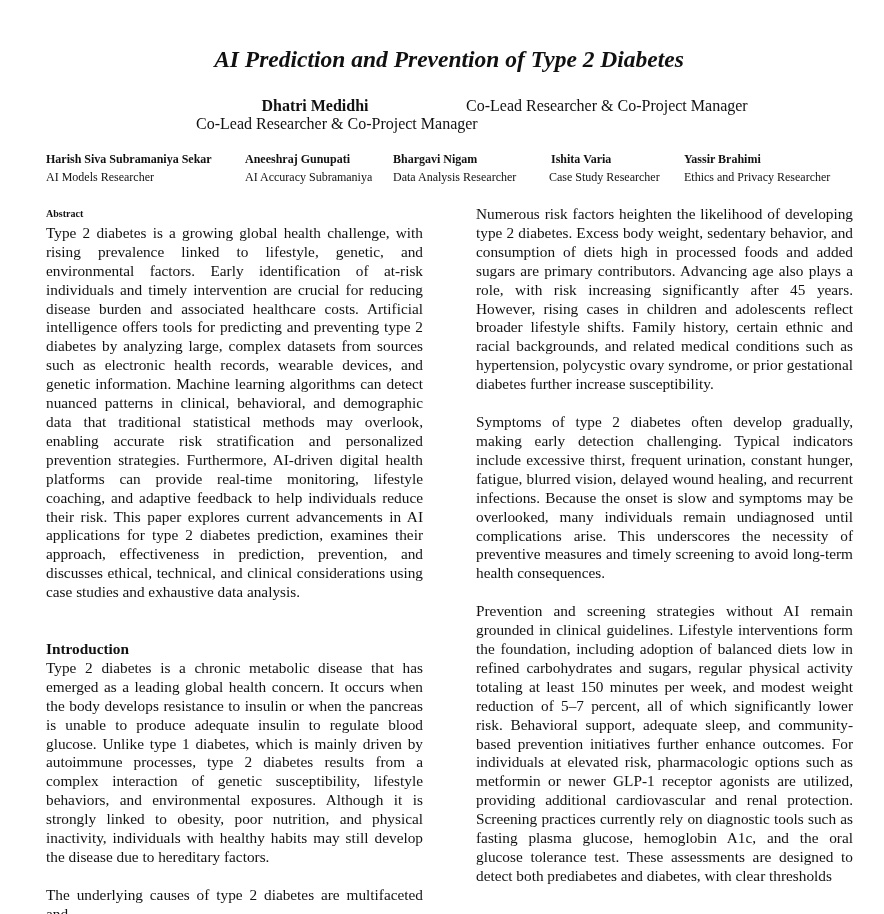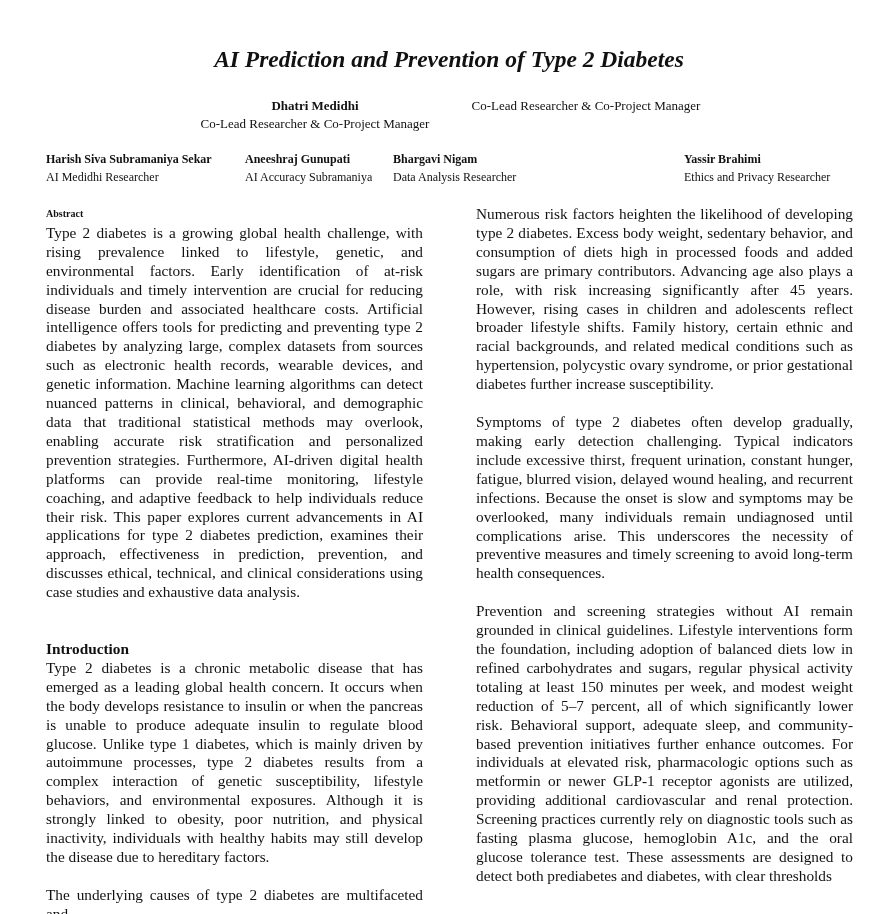--- a/index.html
+++ b/index.html
@@ -29,21 +29,21 @@
       text-align: center;
       font-size: 23.5px;
       font-weight: bold;
       font-style: italic;
       letter-spacing: 0px;
     }
     .lead-author {
       position: absolute;
       top: 97px;
       text-align: center;
-      font-size: 13px;
+      font-size: 16px;
       line-height: 18px;
       white-space: nowrap;
     }
     .lead-author .name { font-weight: bold; display: block; }
     .lead-author .role { display: block; }
     .lead-1 { left: 196px; width: 238px; }
     .lead-2 { left: 466px; width: 240px; }
 
     .author {
       position: absolute;
@@ -93,29 +93,33 @@
   <div class="lead-author lead-1">
     <span class="name">Dhatri Medidhi</span>
     <span class="role">Co-Lead Researcher &amp; Co-Project Manager</span>
   </div>
   <div class="lead-author lead-2">
     <span class="role">Co-Lead Researcher &amp; Co-Project Manager</span>
   </div>
 
   <div class="author a1">
     <span class="name">Harish Siva Subramaniya Sekar</span>
-    <span class="role">AI Medidhi Researcher</span>
+    <span class="role">AI Models Researcher</span>
   </div>
   <div class="author a2">
     <span class="name">Aneeshraj Gunupati</span>
     <span class="role">AI Accuracy Subramaniya</span>
   </div>
   <div class="author a3">
     <span class="name">Bhargavi Nigam</span>
     <span class="role">Data Analysis Researcher</span>
+  </div>
+  <div class="author a4">
+    <span class="name">Ishita Varia</span>
+    <span class="role">Case Study Researcher</span>
   </div>
   <div class="author a5">
     <span class="name">Yassir Brahimi</span>
     <span class="role">Ethics and Privacy Researcher</span>
   </div>
 
   <div class="column col-left">
     <h2 class="heading" style="font-size:10px;line-height:18.9px;">Abstract</h2>
     <p class="para">Type 2 diabetes is a growing global health challenge, with rising prevalence linked to lifestyle, genetic, and environmental factors. Early identification of at-risk individuals and timely intervention are crucial for reducing disease burden and associated healthcare costs. Artificial intelligence offers tools for predicting and preventing type 2 diabetes by analyzing large, complex datasets from sources such as electronic health records, wearable devices, and genetic information. Machine learning algorithms can detect nuanced patterns in clinical, behavioral, and demographic data that traditional statistical methods may overlook, enabling accurate risk stratification and personalized prevention strategies. Furthermore, AI-driven digital health platforms can provide real-time monitoring, lifestyle coaching, and adaptive feedback to help individuals reduce their risk. This paper explores current advancements in AI applications for type 2 diabetes prediction, examines their approach, effectiveness in prediction, prevention, and discusses ethical, technical, and clinical considerations using case studies and exhaustive data analysis.</p>
     <div class="gap-2"></div>

